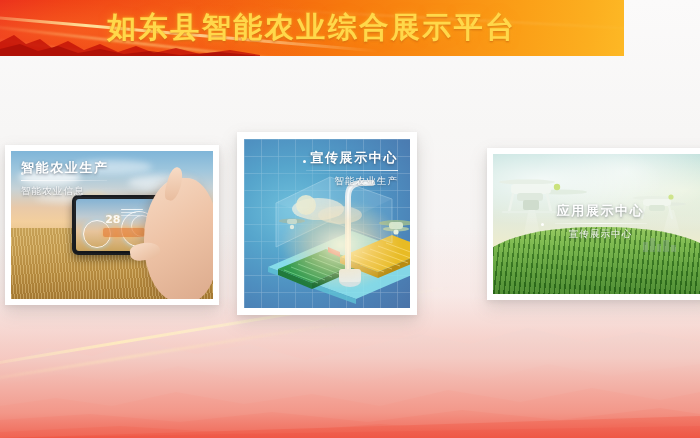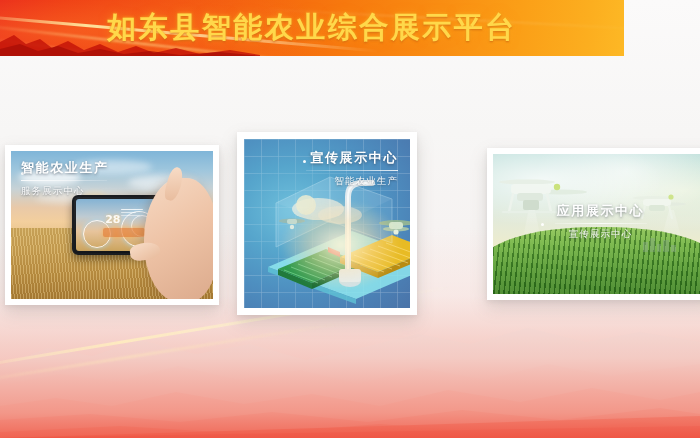--- a/index.html
+++ b/index.html
@@ -179,21 +179,21 @@
         </div>
 
         <div class="p1-hand"></div>
         <div class="p1-finger" style="right:16%;top:11%;width:14px;height:34px;transform:rotate(16deg);"></div>
         <div class="p1-finger" style="right:26%;top:62%;width:30px;height:17px;transform:rotate(-8deg);"></div>
       </div>
 
       <div class="cap" style="left:10px;top:8px;text-align:left;">
         <div class="cap-title">智能农业生产</div>
         <div class="cap-rule" style="width:86px;"></div>
-        <div class="cap-sub">服务展示中心</div>
+        <div class="cap-sub">智能农业信息</div>
       </div>
       <div class="cap-dot" style="left:10px;"></div>
     </div>
   </div>
 
   <div class="panel" style="left:237px;top:132px;width:180px;height:183px;padding:7px;">
     <div class="panel-inner" style="inset:7px;">
       <div class="scene">
         <div class="p2-bg"></div>
         <div class="p2-grid"></div>

